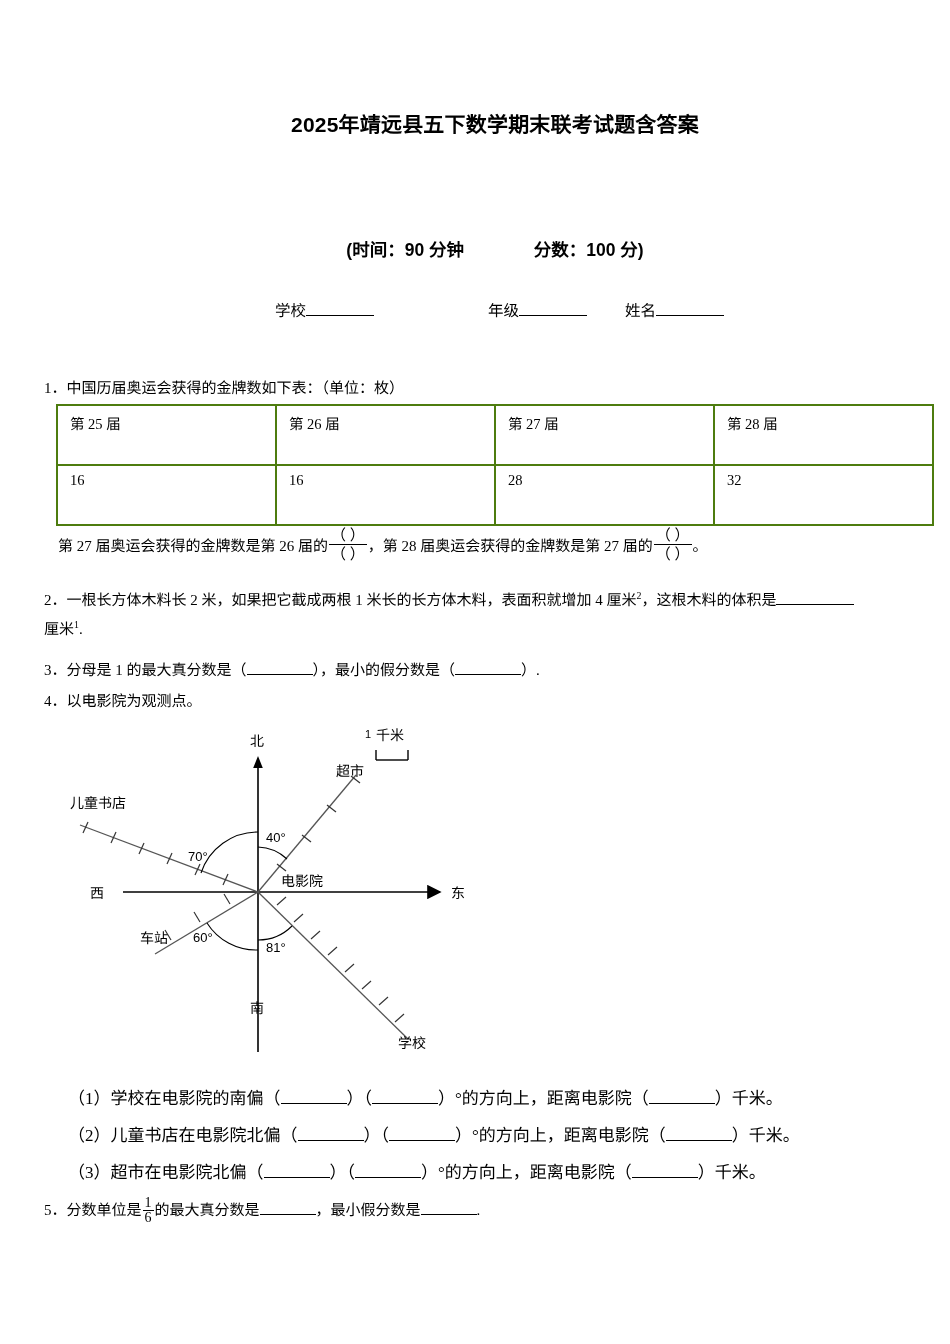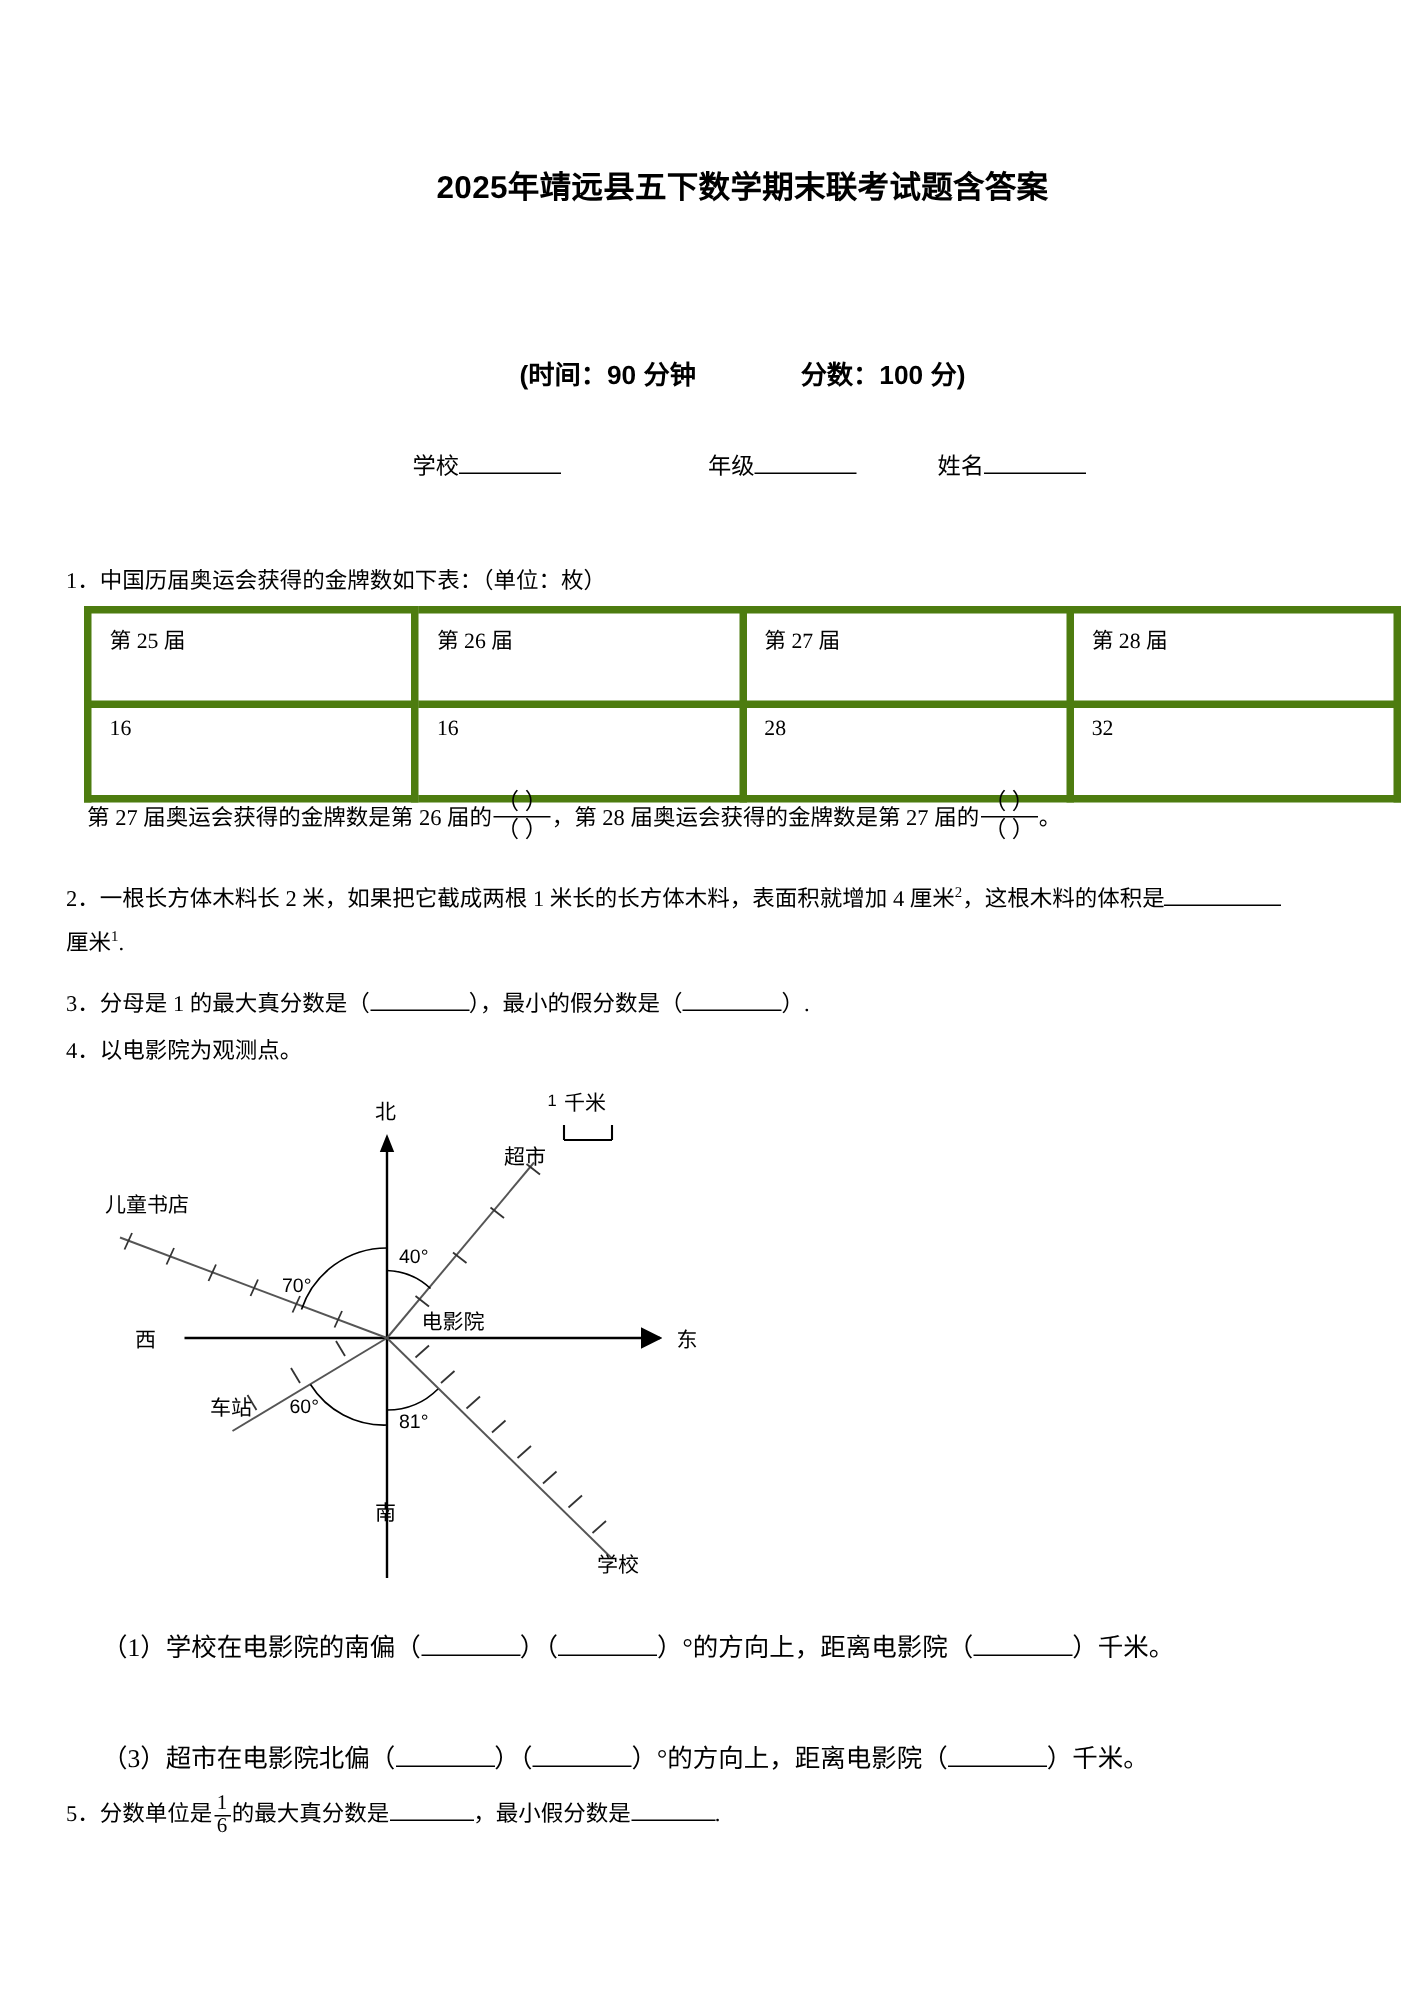--- a/index.html
+++ b/index.html
@@ -53,21 +53,21 @@
     top: 298px;
     width: 950px;
     font-size: 15.5px;
     font-family: "Liberation Sans", "DejaVu Sans", sans-serif;
   }
   .fields-line .fld {
     position: absolute;
     white-space: nowrap;
   }
   .fields-line .f1 { left: 255px; }
-  .fields-line .f2 { left: 452px; }
+  .fields-line .f2 { left: 468px; }
   .fields-line .f3 { left: 605px; }
   .ul6 { display: inline-block; border-bottom: 1px solid #000; width: 68px; height: 13px; }
 
   .sec-head {
     position: absolute;
     left: 38px;
     top: 350px;
     font-size: 15px;
   }
   .q {
@@ -96,21 +96,21 @@
   
   .medal-table {
     position: absolute;
     left: 36px;
     top: 404px;
     width: 878px;
     border-collapse: collapse;
     font-size: 14.5px;
   }
   .medal-table td {
-    border: 5px solid #4d7c0f;
+    border: 2px solid #4d7c0f;
     width: 25%;
     height: 44px;
     padding: 6px 12px;
     vertical-align: top;
   }
   .medal-table tr.head td { height: 46px; }
   .medal-table tr.vals td { height: 46px; }
 
   .table-note {
     position: absolute;
@@ -320,20 +320,23 @@
 
       <span style="position:absolute;left:297px;top:6px;font-size:11px;">1</span>
       <span style="position:absolute;left:308px;top:2px;font-size:14px;">千米</span>
     </div>
   </div>
 
   <div class="sub-q sq1">
     <span>（1）</span><span>学校在电影院的南偏（</span><span class="blank-m"></span><span>）（</span><span class="blank-m"></span><span>）°的方向上，距离电影院（</span><span class="blank-m"></span><span>）千米。</span>
   </div>
 
+  <div class="sub-q sq2">
+    <span>（2）</span><span>儿童书店在电影院北偏（</span><span class="blank-m"></span><span>）（</span><span class="blank-m"></span><span>）°的方向上，距离电影院（</span><span class="blank-m"></span><span>）千米。</span>
+  </div>
 
   <div class="sub-q sq3">
     <span>（3）</span><span>超市在电影院北偏（</span><span class="blank-m"></span><span>）（</span><span class="blank-m"></span><span>）°的方向上，距离电影院（</span><span class="blank-m"></span><span>）千米。</span>
   </div>
 
   <div class="q q5">
     <span>5．</span><span>分数单位是</span><span class="sfrac"><span class="num">1</span><span class="den">6</span></span><span>的最大真分数是</span><span class="blank-s"></span><span>，最小假分数是</span><span class="blank-s"></span><span>.</span>
   </div>
 
 </div>

